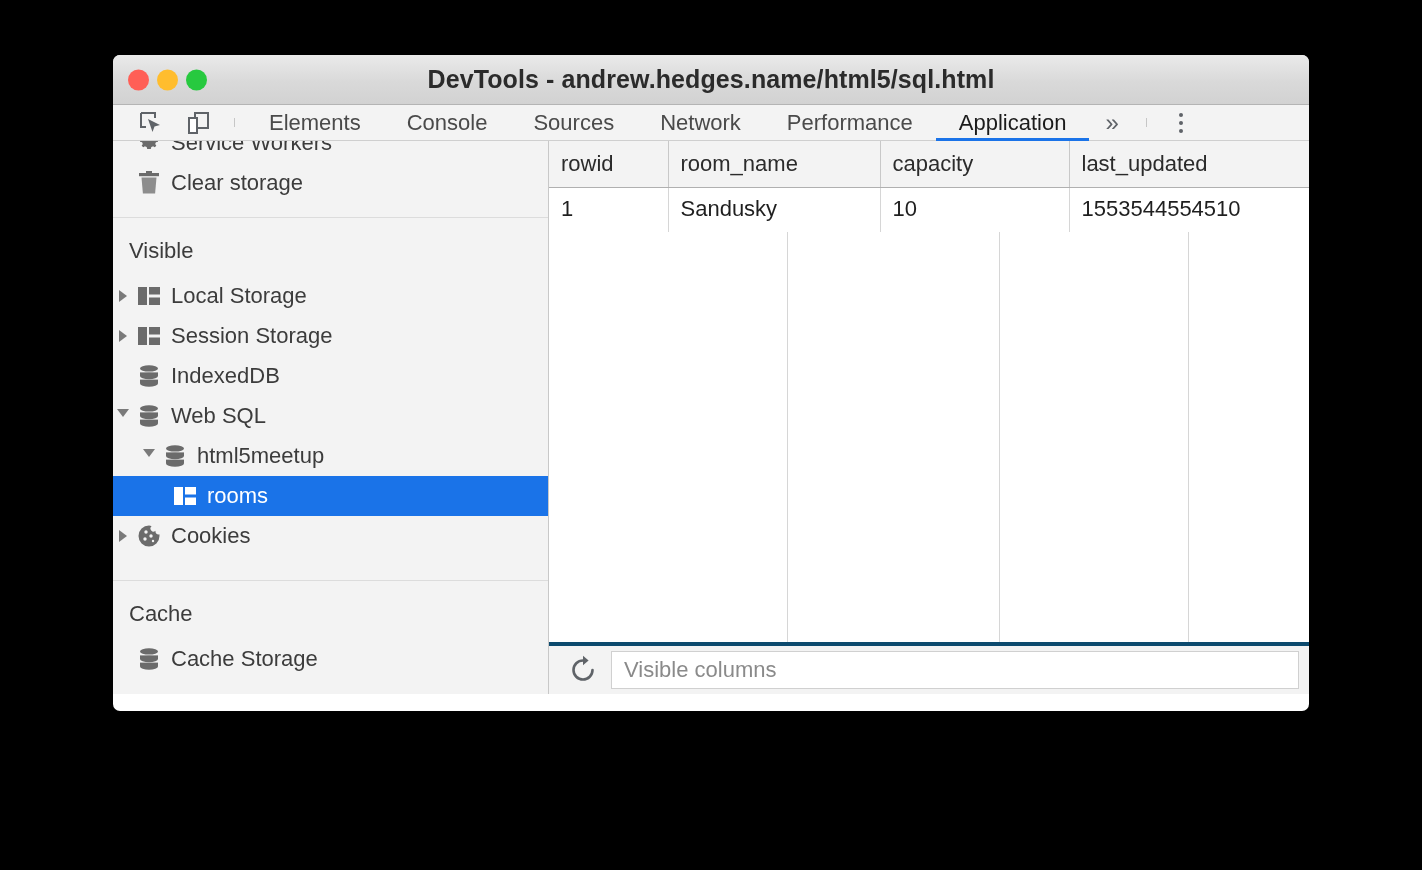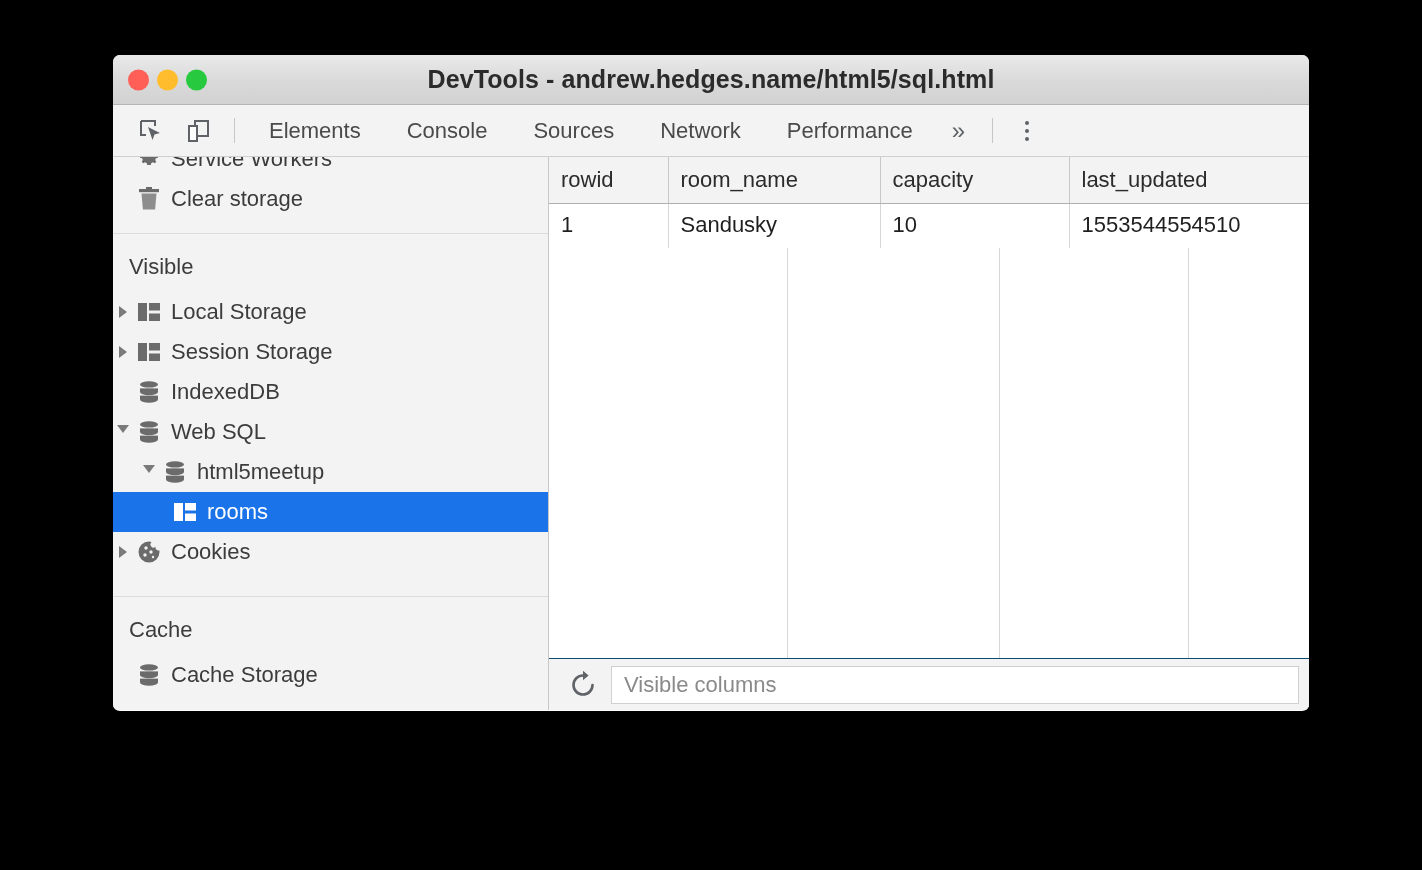--- a/index.html
+++ b/index.html
@@ -51,21 +51,21 @@
 
   #title-text {
     font-size: 25px;
     color: #2b2b2b;
     letter-spacing: 0.1px;
     white-space: nowrap;
   }
 
   
   #tabbar {
-    height: 52px;
+    height: 36px;
     background: #f3f3f3;
     border-bottom: 1px solid #cfcfcf;
     display: flex;
     align-items: stretch;
     padding-left: 14px;
   }
   .tool-btn {
     width: 48px;
     display: flex;
     align-items: center;
@@ -202,21 +202,21 @@
   table.datagrid td:last-child { border-right: none; }
 
   #filler { flex: 1; display: flex; }
   #filler .fcol { border-right: 1px solid #d6d6d6; }
   #filler .fcol:last-child { border-right: none; }
 
   
   #bottombar {
     height: 52px;
     background: #f3f3f3;
-    border-top: 1px solid #0c4a6e;
+    border-top: 4px solid #0c4a6e;
     display: flex;
     align-items: center;
     padding: 0 10px 0 12px;
   }
   #refresh-btn {
     width: 44px; height: 44px;
     display: flex; align-items: center; justify-content: center;
   }
   #cols-input {
     flex: 1;
@@ -263,20 +263,21 @@
       </svg>
     </div>
 
     <div class="vdiv"></div>
 
     <div class="tab">Elements</div>
     <div class="tab">Console</div>
     <div class="tab">Sources</div>
     <div class="tab">Network</div>
     <div class="tab">Performance</div>
+    <div class="tab active">Application</div>
 
     <div id="overflow-tab">»</div>
 
     <div class="vdiv"></div>
 
     <div id="dots-btn">
       <i></i>
         <i></i>
         <i></i>
     </div>

